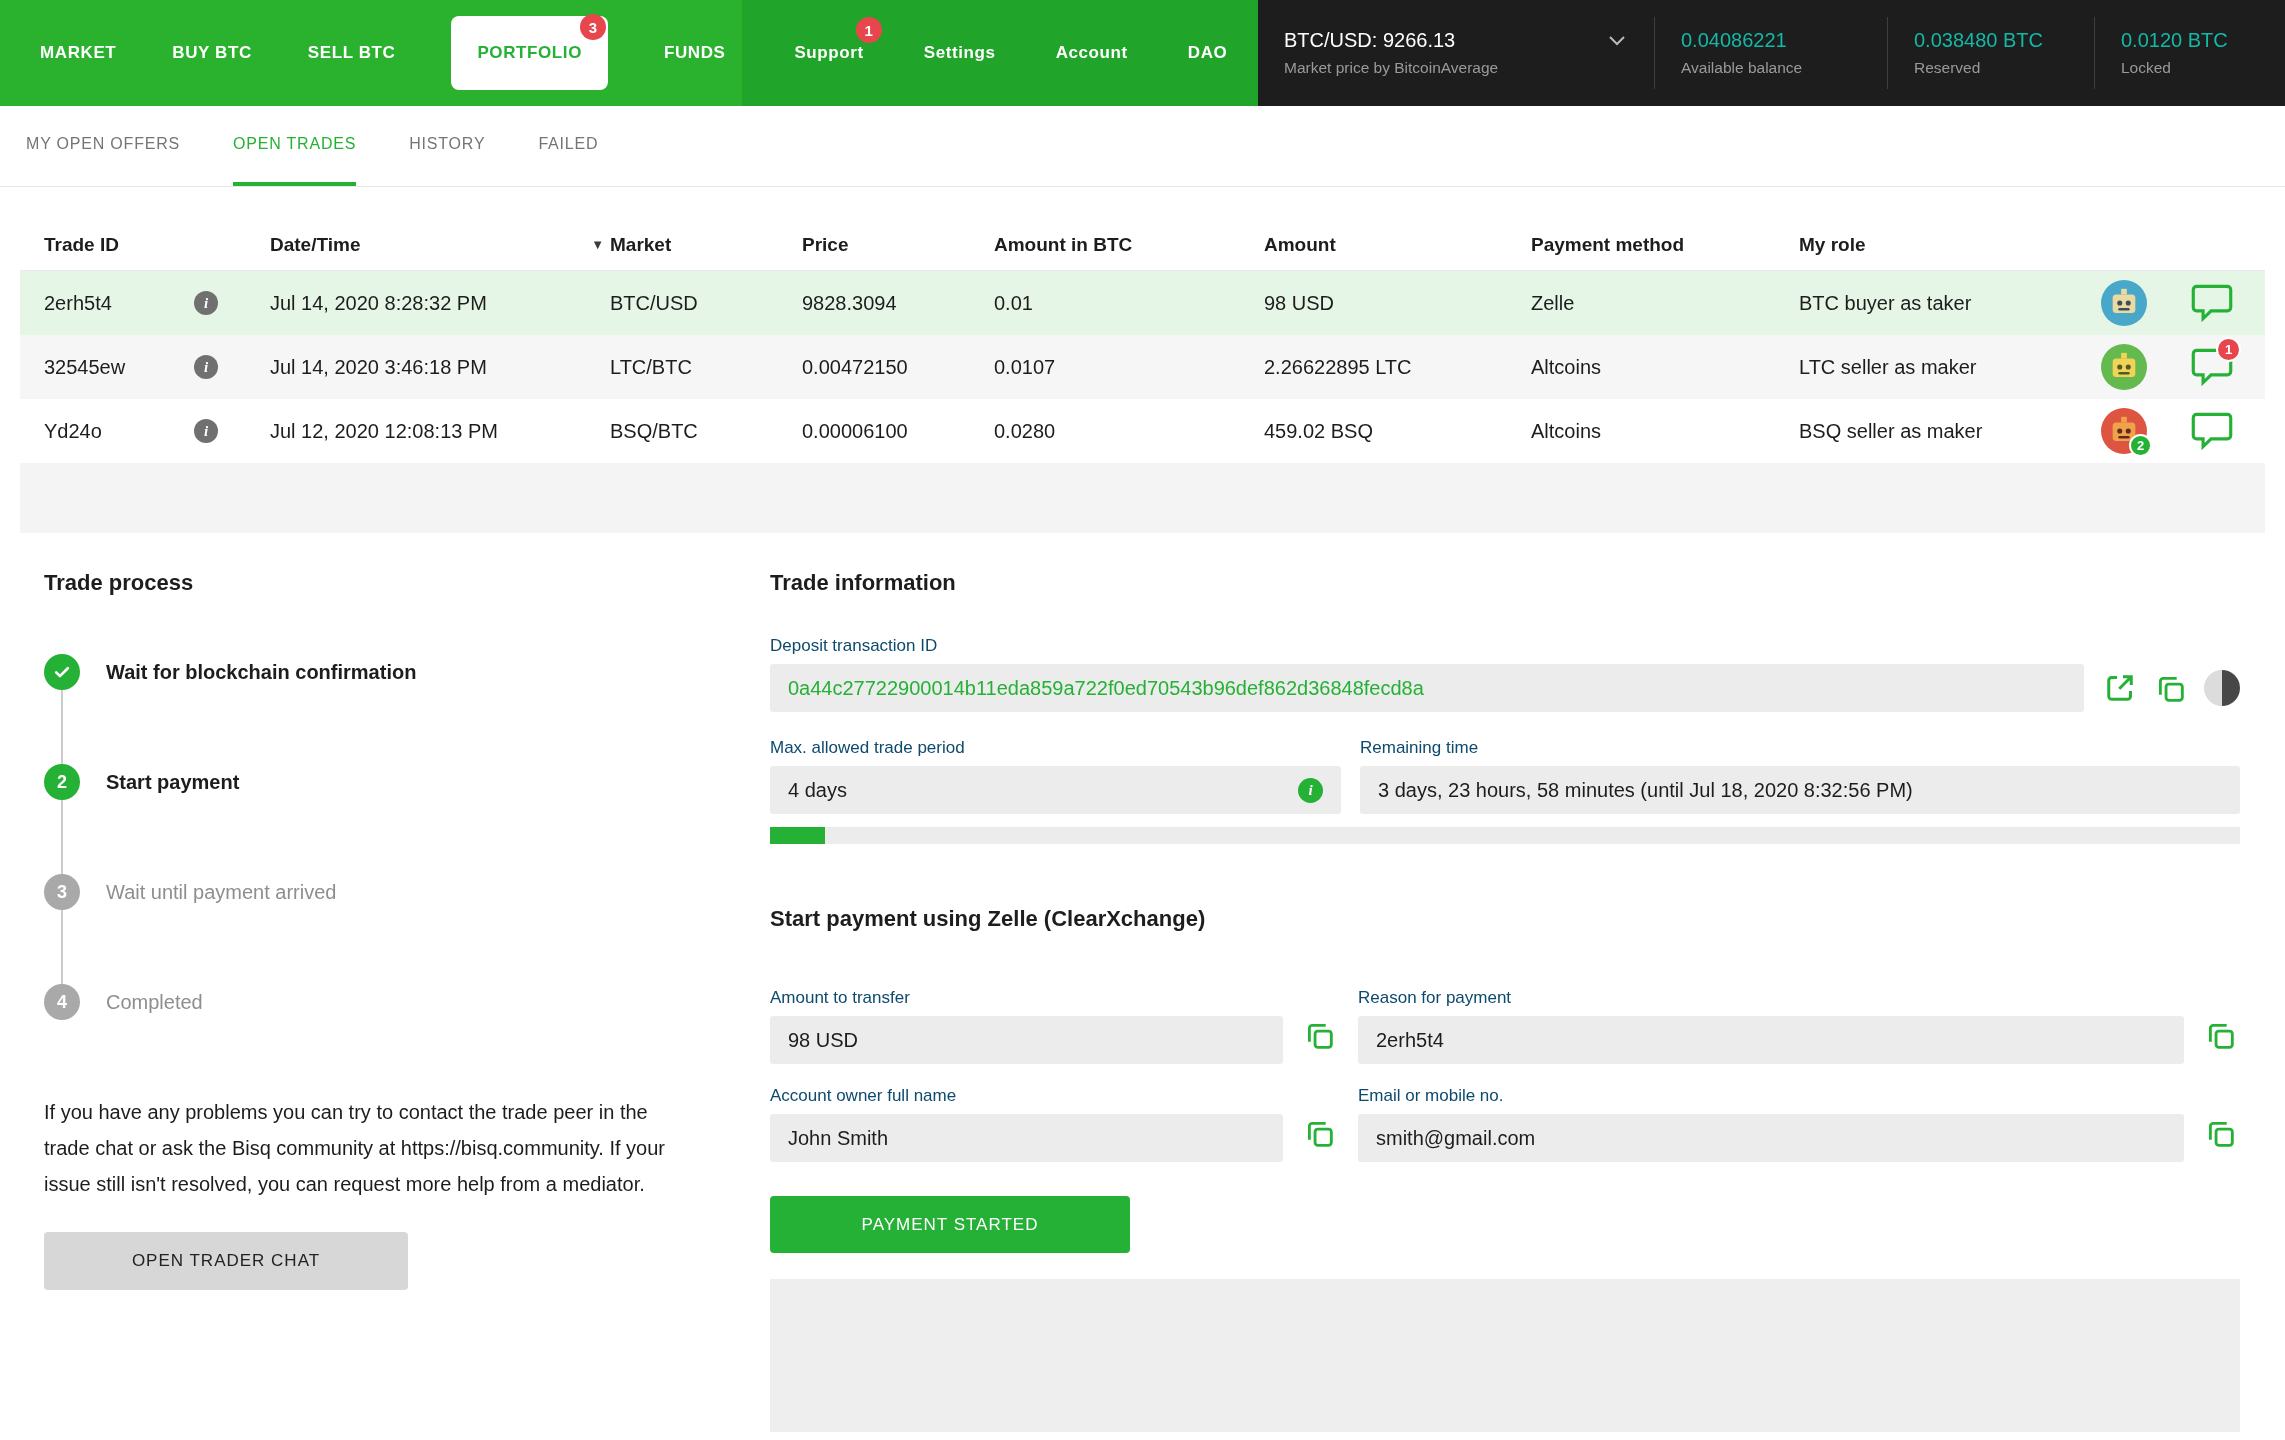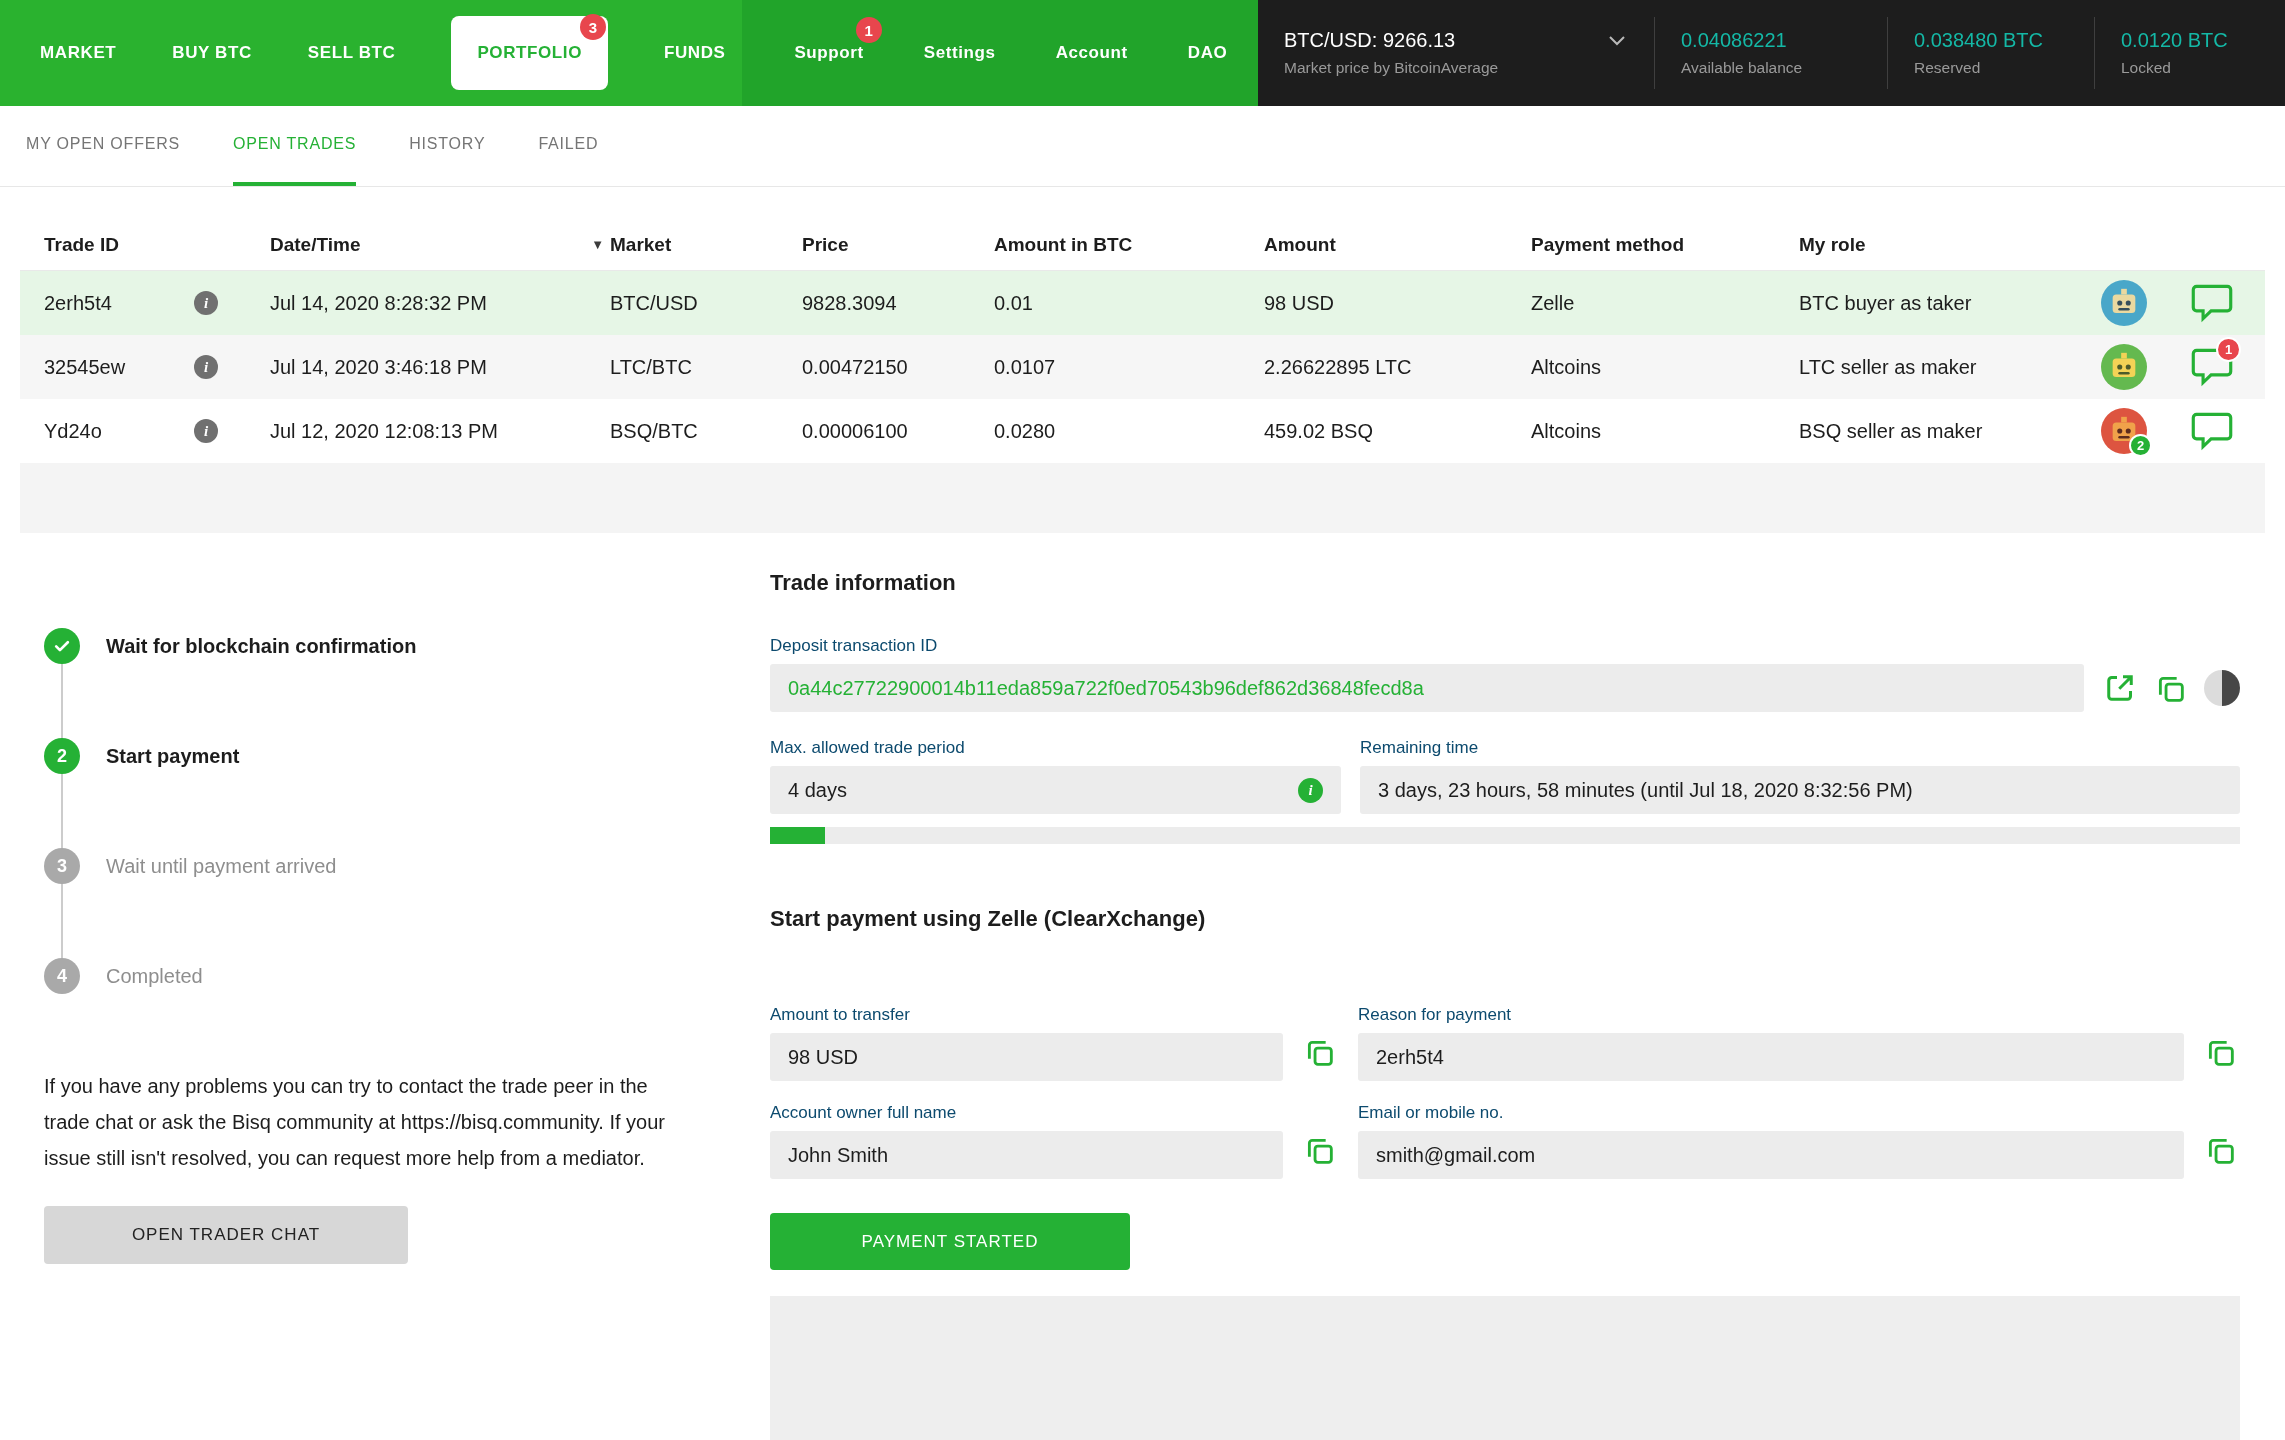--- a/index.html
+++ b/index.html
@@ -77,21 +77,21 @@
   .icon-btn:first-of-type { margin-left:18px; }
   .half-circle { width:36px; height:36px; border-radius:50%; background:linear-gradient(90deg,#dcdcdc 50%,#474747 50%); margin-left:16px; }
   .two-col { display:flex; margin-top:26px; }
   .col-period { width:571px; }
   .col-remaining { width:880px; margin-left:19px; }
   .field-period { justify-content:space-between; }
   .info-green { width:25px; height:25px; border-radius:50%; background:#25b135; color:#fff; font-family:"Liberation Serif", serif; font-style:italic; font-weight:700; font-size:15px; display:flex; align-items:center; justify-content:center; cursor:pointer; }
   .progress-track { margin-top:13px; width:1470px; height:17px; background:#ececec; }
   .progress-fill { height:17px; background:#25b135; }
   .payment-title { margin-top:62px; }
-  .pay-grid-row { display:flex; align-items:flex-end; margin-top:73px; }
+  .pay-grid-row { display:flex; align-items:flex-end; margin-top:56px; }
   .pay-grid-row.second { margin-top:22px; }
   .fg-left { width:513px; }
   .fg-right { width:826px; margin-left:21px; }
   .copy-after { margin-left:20px; margin-bottom:7px; cursor:pointer; }
   .btn-green { margin-top:34px; width:360px; height:57px; background:#25b135; border:none; border-radius:4px; font-family:"Liberation Sans", sans-serif; font-size:17px; letter-spacing:1px; color:#fff; cursor:pointer; }
   .footer-block { margin-top:26px; width:1470px; height:153px; background:#eeeeee; }
 </style>
 </head>
 <body>
 
@@ -263,20 +263,21 @@
         <div class="chat-wrap">
           <svg width="42" height="40" viewBox="0 0 24 22">
             <path d="M3.2 1.5 h17.6 a1.9 1.9 0 0 1 1.9 1.9 v10.2 a1.9 1.9 0 0 1 -1.9 1.9 h-9.3 l-4.6 4.4 v-4.4 h-3.7 a1.9 1.9 0 0 1 -1.9 -1.9 v-10.2 a1.9 1.9 0 0 1 1.9 -1.9 z" fill="none" stroke="#25b135" stroke-width="1.8"></path>
           </svg>
         </div>
       </div>
     </div>
   </div>
 
   <div class="left-panel">
+    <h2 class="section-title">Trade process</h2>
     <div class="steps">
       <div class="step done">
         <div class="step-circle">
           <svg width="20" height="20" viewBox="0 0 24 24">
             <path d="M5 12.5 L9.5 17 L19 7.5" fill="none" stroke="#fff" stroke-width="3.2" stroke-linecap="round" stroke-linejoin="round"></path>
           </svg>
         </div>
         <div class="step-label">Wait for blockchain confirmation</div>
       </div>
       <div class="step active">

